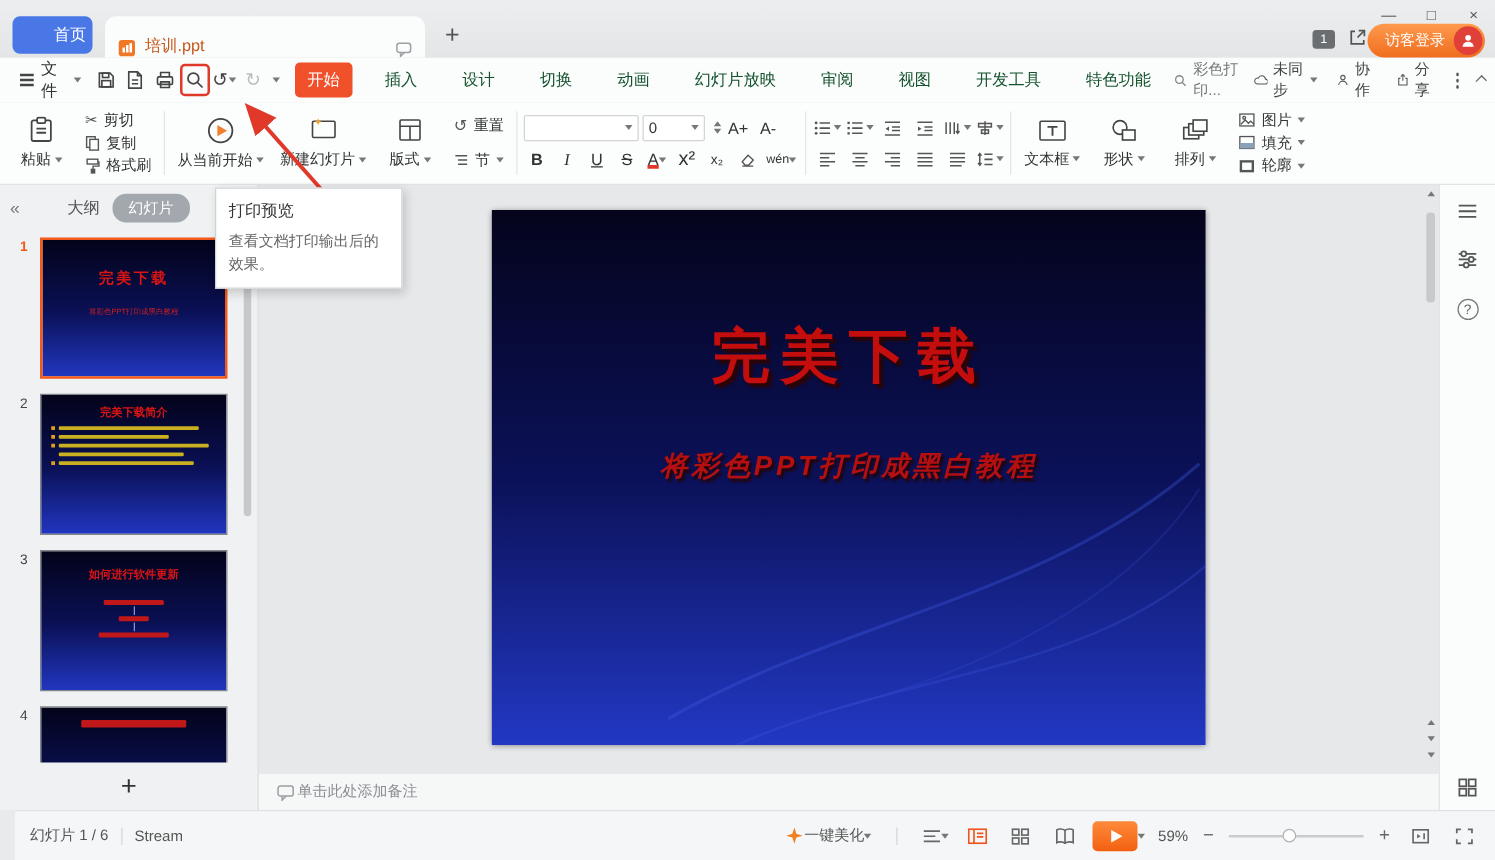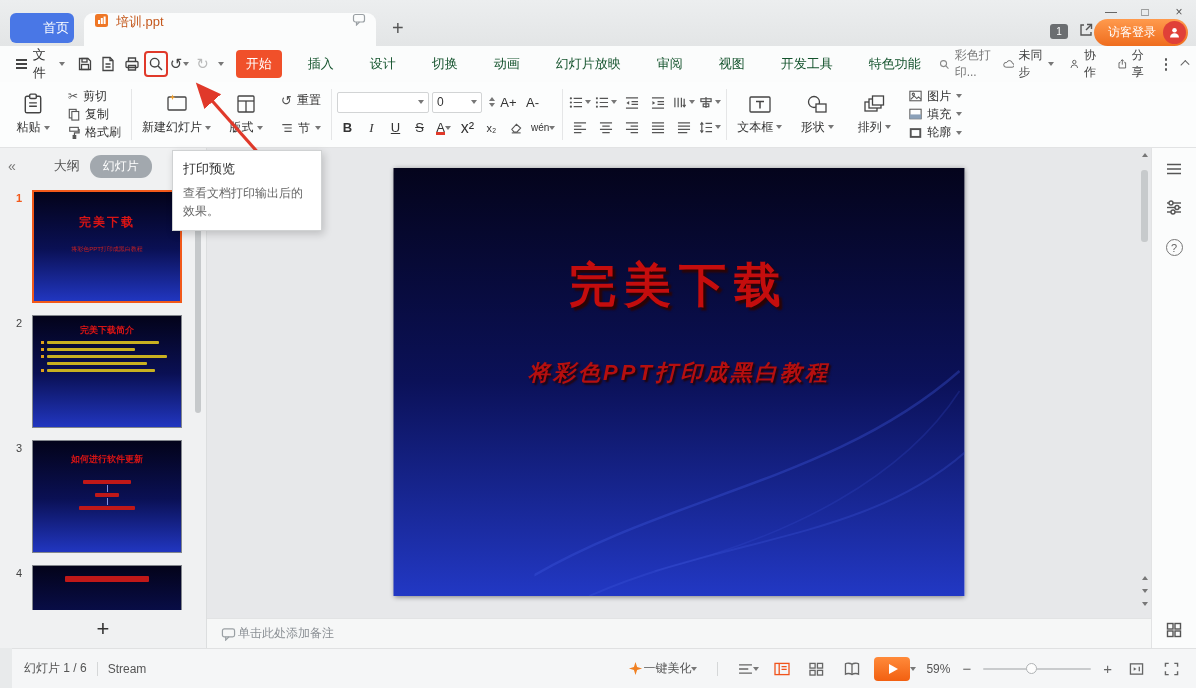--- a/index.html
+++ b/index.html
@@ -3,21 +3,21 @@
 <meta charset="utf-8">
 <style>
   * { margin:0; padding:0; box-sizing:border-box; }
   html,body { background:#d6d8da; }
   body { font-family:"Liberation Sans","DejaVu Sans",sans-serif; }
   .app { position:relative; width:1196px; height:688px; background:#e8eaeb; overflow:hidden; font-size:12px; color:#333; }
 
   
   .tabbar { height:46px; background:linear-gradient(#eceeef,#e3e5e6); display:flex; align-items:flex-end; padding:0 8px; position:relative; }
   .home-btn { width:64px; height:30px; margin:0 0 3px 2px; background:#4977e6; color:#ffffff; font-size:13px; border-radius:6px; display:flex; align-items:center; justify-content:center; cursor:pointer;padding-left:28px; }
-  .doc-tab { margin-left:10px; width:292px; height:33px; background:#fbfcfc; border-radius:9px 9px 0 0; display:flex; align-items:flex-start; padding:0 10px; }
+  .doc-tab { margin-left:10px; width:256px; height:33px; background:#fbfcfc; border-radius:9px 9px 0 0; display:flex; align-items:flex-end; padding:0 10px; }
   .doc-tab .title { margin-left:7px; font-size:13px; color:#c4581c; flex:1; white-space:nowrap; overflow:hidden; }
   .newtab { margin:0 0 8px 16px; font-size:20px; color:#555; line-height:1; cursor:pointer; }
   .doc-badge { position:absolute; right:128px; top:24px; width:18px; height:15px; background:#6b6e71; border-radius:3px; color:#fff; font-size:10px; display:flex; align-items:center; justify-content:center; }
   .launch-ic { position:absolute; right:102px; top:22px; color:#555; }
   .login-pill { position:absolute; right:8px; top:19px; height:27px; line-height:27px; padding:0 32px 0 14px; background:linear-gradient(180deg,#ff9a4d,#ef6d1e); border-radius:14px; color:#fff; font-size:12px; cursor:pointer; }
   .avatar { position:absolute; right:2px; top:2px; width:23px; height:23px; border-radius:50%; background:#e04038; display:flex; align-items:center; justify-content:center; }
   .winctrl { position:absolute; right:0; top:0; display:flex; }
   .wbtn { width:34px; height:24px; display:flex; align-items:center; justify-content:center; color:#555; font-size:12px; cursor:pointer; }
 
   
@@ -279,20 +279,30 @@
       <div class="tb-mini">
         <svg width="12" height="13" viewBox="0 0 14 15" fill="none" stroke="#555" stroke-width="1.3">
             <rect x="2" y="1.5" width="10" height="4.5"></rect>
             <path d="M12,4 H13 V8 H7.5 V11"></path>
             <rect x="6" y="11" width="3" height="3.5" fill="#555"></rect>
           </svg>
         <span>格式刷</span>
       </div>
     </div>
     <div class="sep-v"></div>
+    <div class="tb-big">
+      <svg width="23" height="23" viewBox="0 0 22 22">
+          <circle cx="11" cy="11" r="9" fill="none" stroke="#444" stroke-width="1.4"></circle>
+          <path d="M8.5,6.7 L16,11 L8.5,15.3 z" fill="#f08030"></path>
+        </svg>
+      <span class="lab">
+          <span>从当前开始</span>
+          <span class="dd"></span>
+        </span>
+    </div>
     <div class="tb-big">
       <svg width="24" height="22" viewBox="0 0 24 22" fill="none" stroke="#444" stroke-width="1.3">
           <rect x="3" y="4" width="18" height="13" rx="1"></rect>
           <path d="M7.5,1.5 L8.3,3.5 L10.3,4.3 L8.3,5.1 L7.5,7.1 L6.7,5.1 L4.7,4.3 L6.7,3.5 z" fill="#f0a030" stroke="none"></path>
         </svg>
       <span class="lab">
           <span>新建幻灯片</span>
           <span class="dd"></span>
         </span>
     </div>

